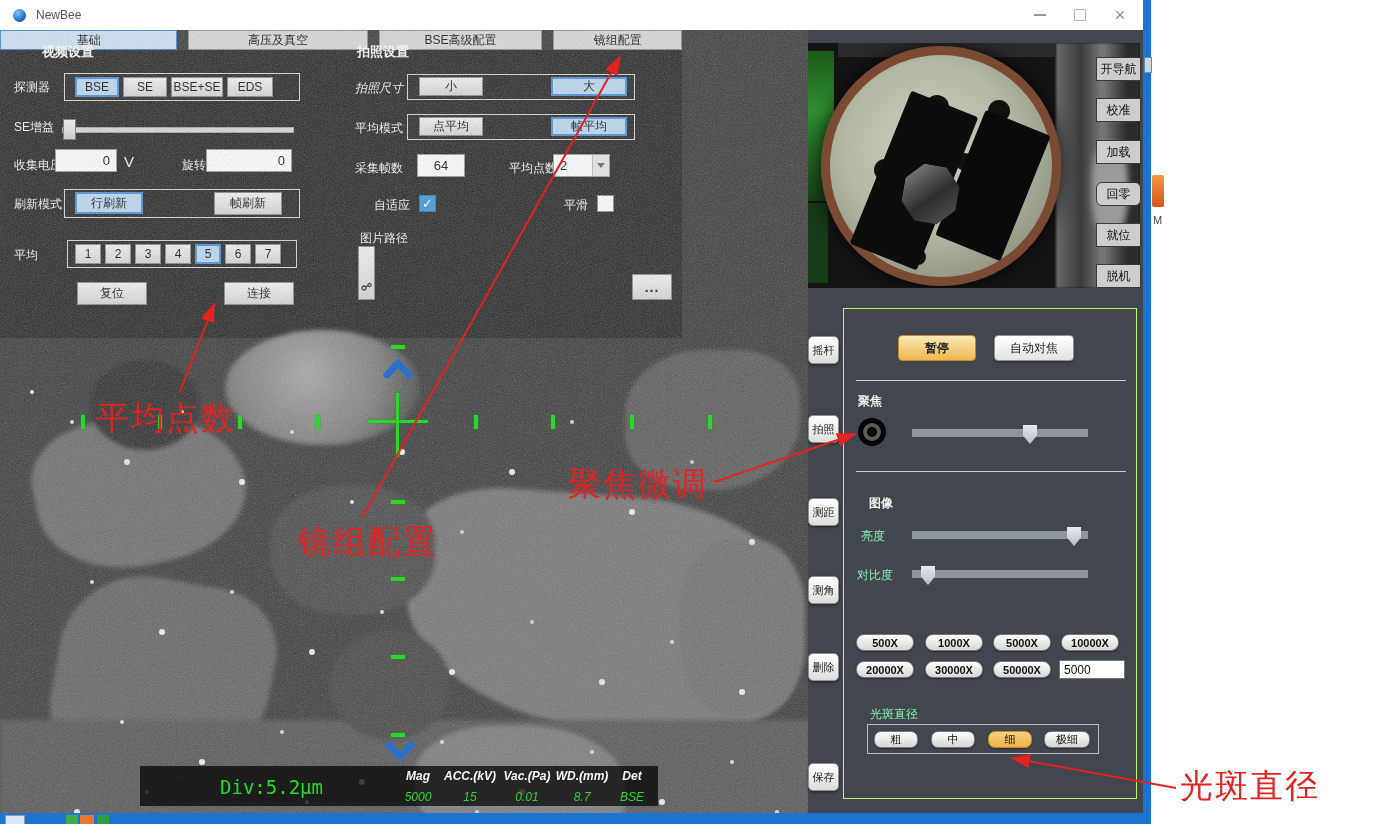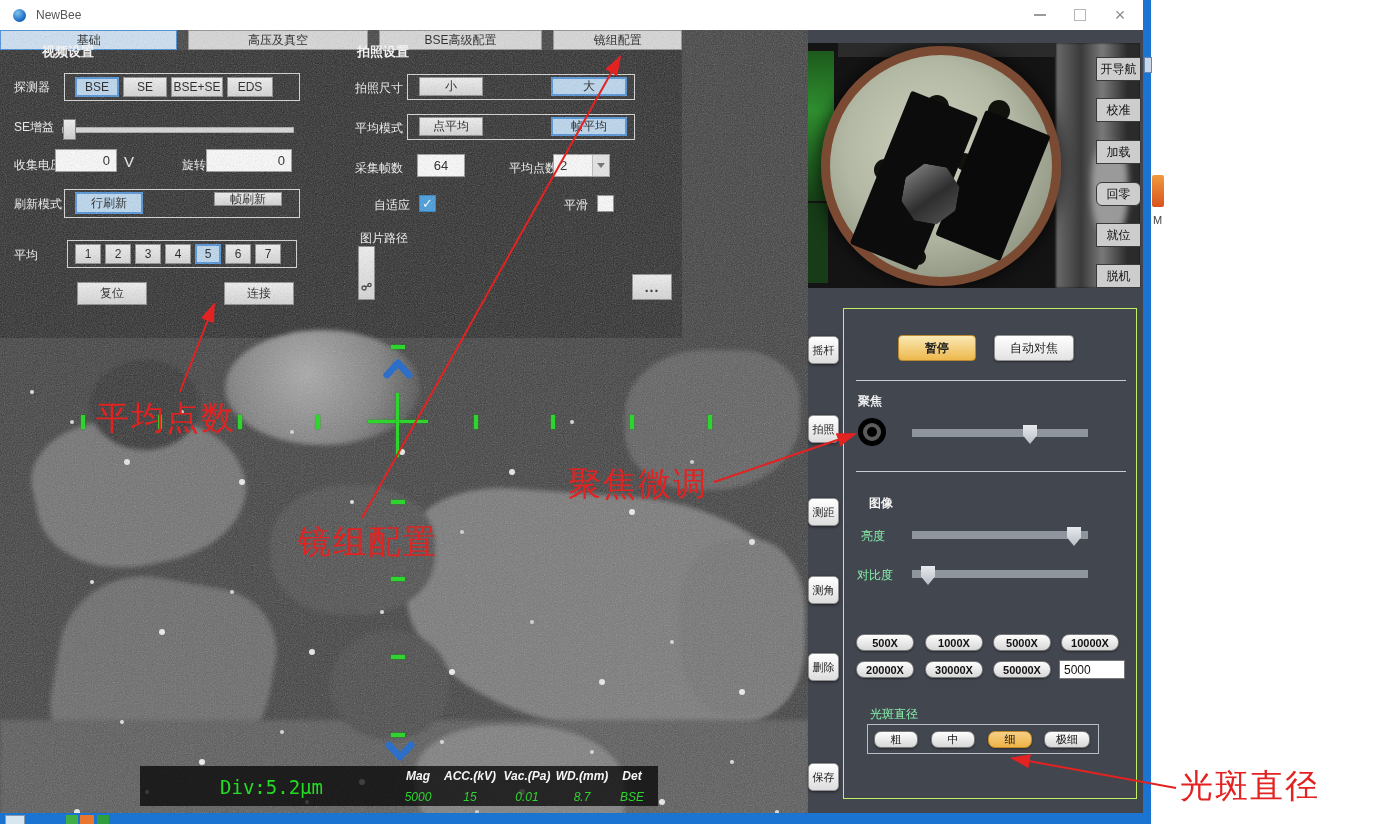--- a/index.html
+++ b/index.html
@@ -181,36 +181,36 @@
 
     <div class="olabel" style="left:14px;top:127px;">收集电压</div>
     <div class="numfield right" style="left:55px;top:119px;width:62px;height:23px;">0</div>
     <div class="olabel" style="left:124px;top:123px;font-size:15px;">V</div>
     <div class="olabel" style="left:182px;top:127px;">旋转</div>
     <div class="numfield right" style="left:206px;top:119px;width:86px;height:23px;">0</div>
 
     <div class="olabel" style="left:14px;top:166px;">刷新模式</div>
     <div class="gbox" style="left:64px;top:159px;width:236px;height:29px;"></div>
     <div class="gbtn on" style="left:75px;top:162px;width:68px;height:22px;">行刷新</div>
-    <div class="gbtn" style="left:214px;top:162px;width:68px;height:14px;">帧刷新</div>
+    <div class="gbtn" style="left:214px;top:162px;width:68px;height:23px;">帧刷新</div>
 
     <div class="olabel" style="left:14px;top:217px;">平均</div>
     <div class="gbox" style="left:67px;top:210px;width:230px;height:28px;"></div>
     <div class="gbtn" style="left:75px;top:214px;width:26px;height:20px;">1</div>
     <div class="gbtn" style="left:105px;top:214px;width:26px;height:20px;">2</div>
     <div class="gbtn" style="left:135px;top:214px;width:26px;height:20px;">3</div>
     <div class="gbtn" style="left:165px;top:214px;width:26px;height:20px;">4</div>
     <div class="gbtn on" style="left:195px;top:214px;width:26px;height:20px;">5</div>
     <div class="gbtn" style="left:225px;top:214px;width:26px;height:20px;">6</div>
     <div class="gbtn" style="left:255px;top:214px;width:26px;height:20px;">7</div>
     <div class="gbtn" style="left:77px;top:252px;width:70px;height:23px;">复位</div>
     <div class="gbtn" style="left:224px;top:252px;width:70px;height:23px;">连接</div>
 
     <div class="otitle" style="left:357px;top:13px;">拍照设置</div>
-    <div class="olabel" style="left:355px;top:50px;">拍照尺寸</div>
+    <div class="olabel" style="left:355px;top:50px;font-style:italic;">拍照尺寸</div>
     <div class="gbox" style="left:407px;top:44px;width:228px;height:26px;"></div>
     <div class="gbtn" style="left:419px;top:47px;width:64px;height:19px;">小</div>
     <div class="gbtn on" style="left:551px;top:47px;width:76px;height:19px;">大</div>
 
     <div class="olabel" style="left:355px;top:90px;">平均模式</div>
     <div class="gbox" style="left:407px;top:84px;width:228px;height:26px;"></div>
     <div class="gbtn" style="left:419px;top:87px;width:64px;height:19px;">点平均</div>
     <div class="gbtn on" style="left:551px;top:87px;width:76px;height:19px;">帧平均</div>
 
     <div class="olabel" style="left:355px;top:130px;">采集帧数</div>

